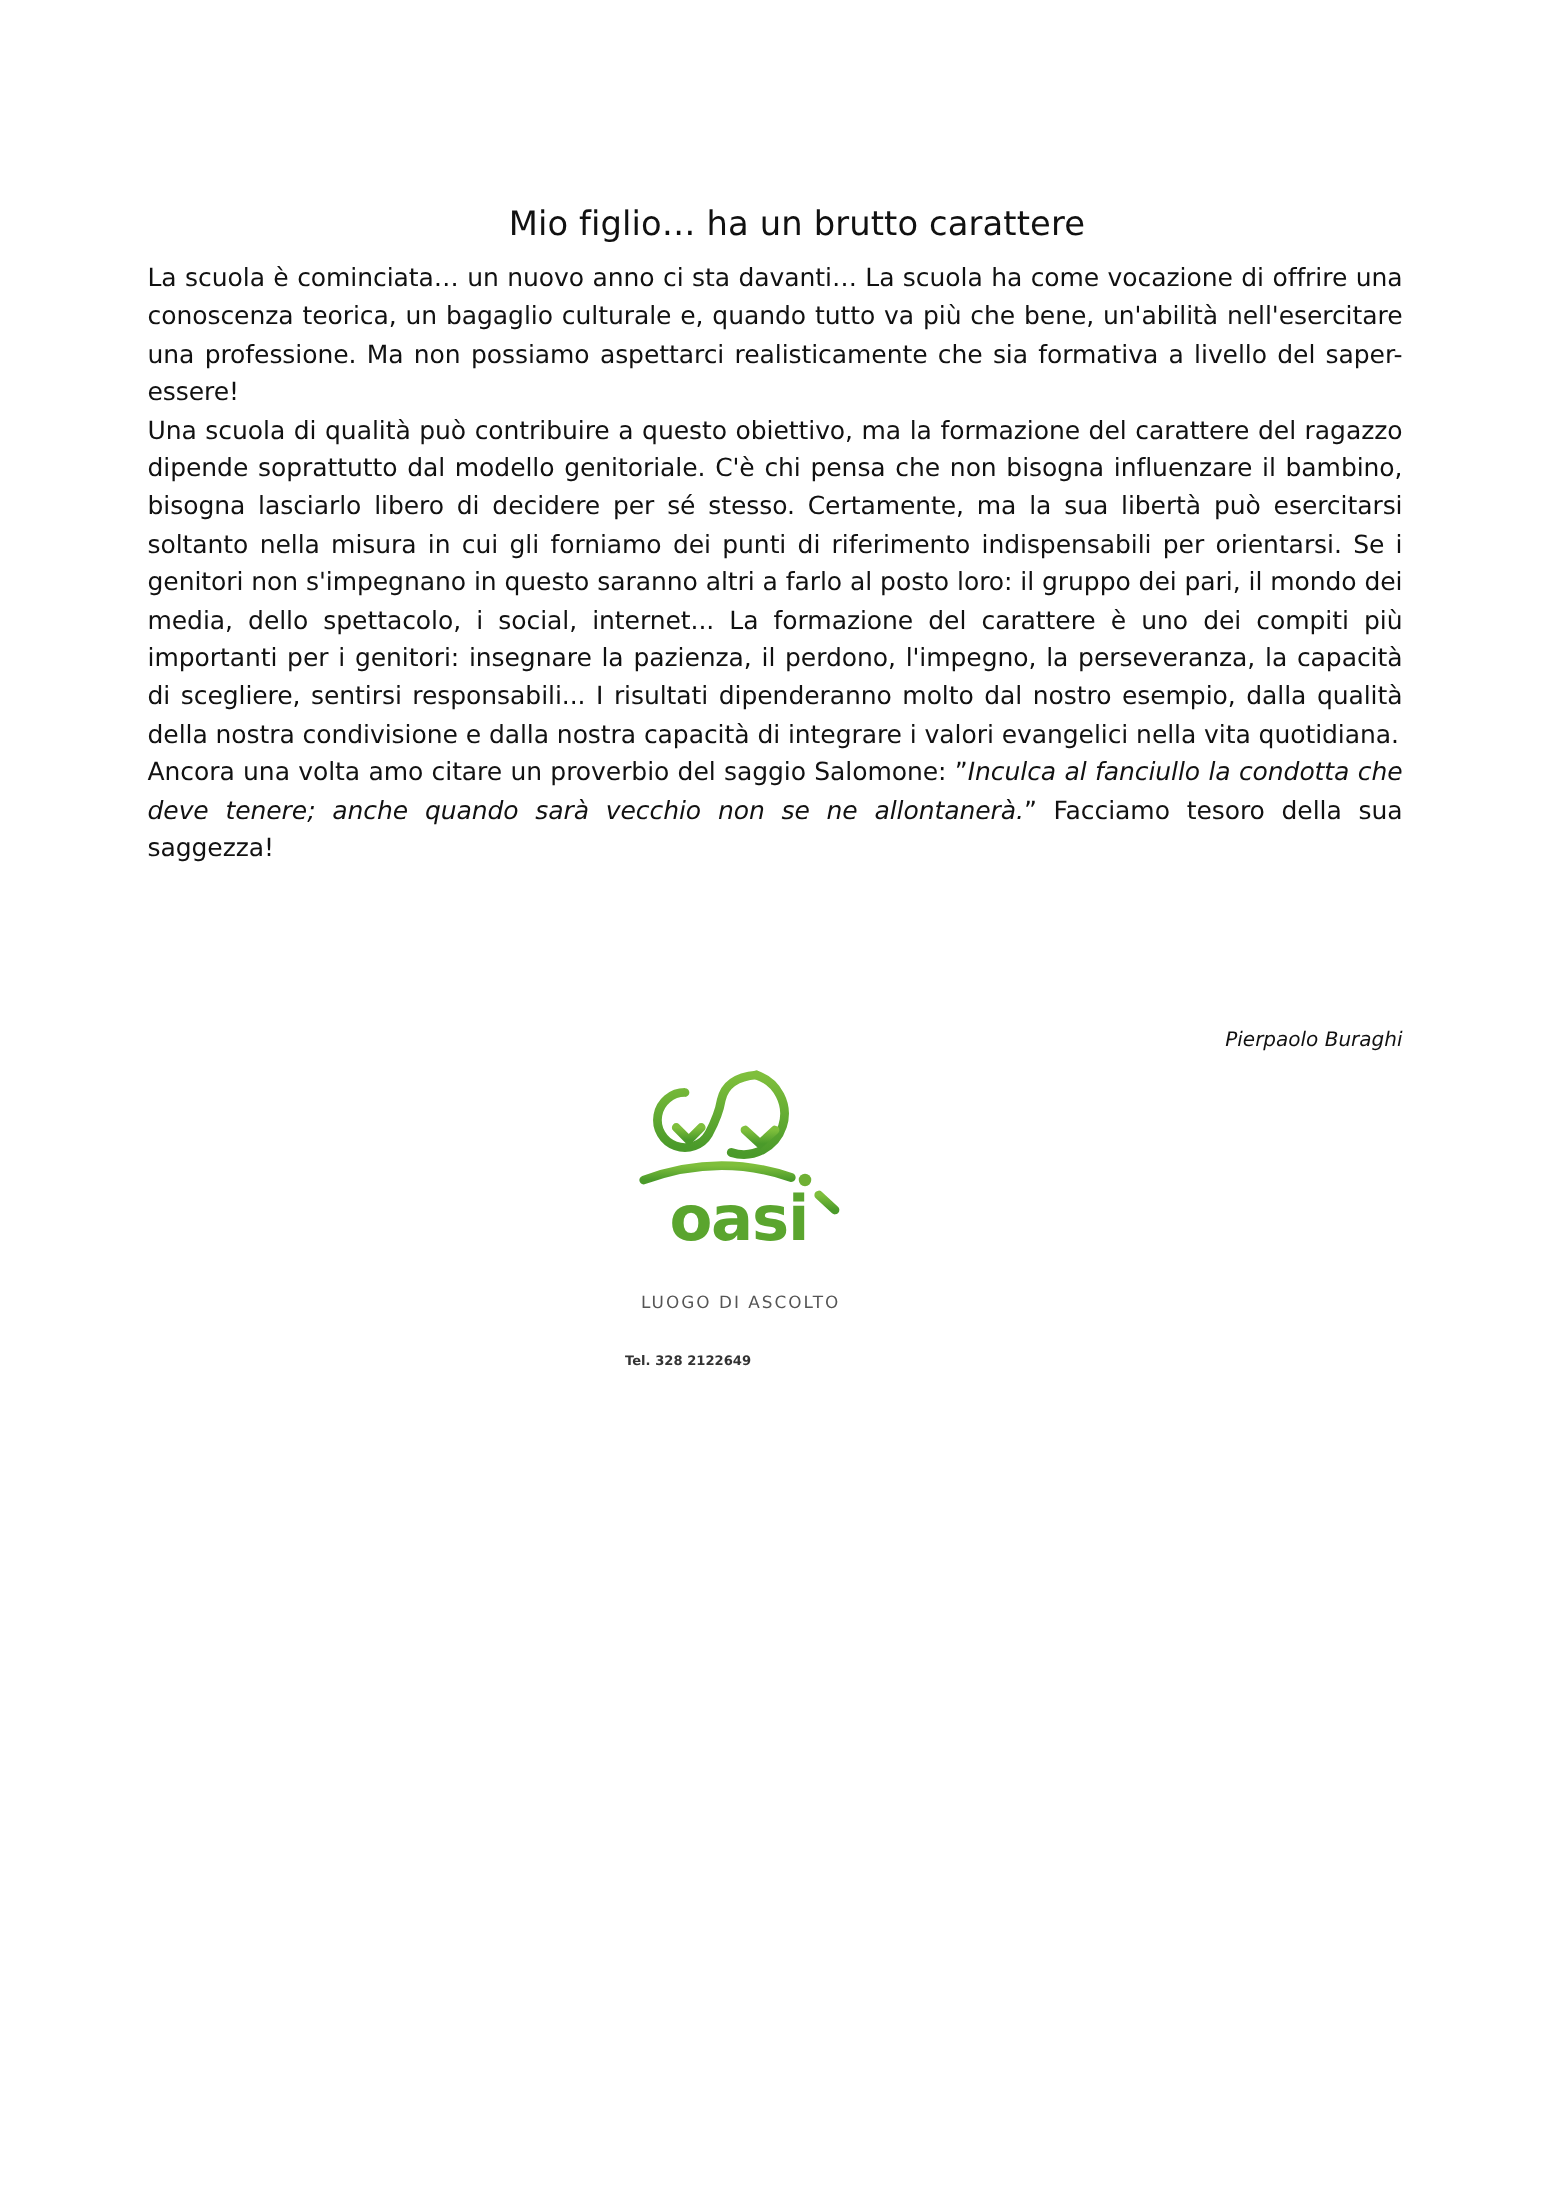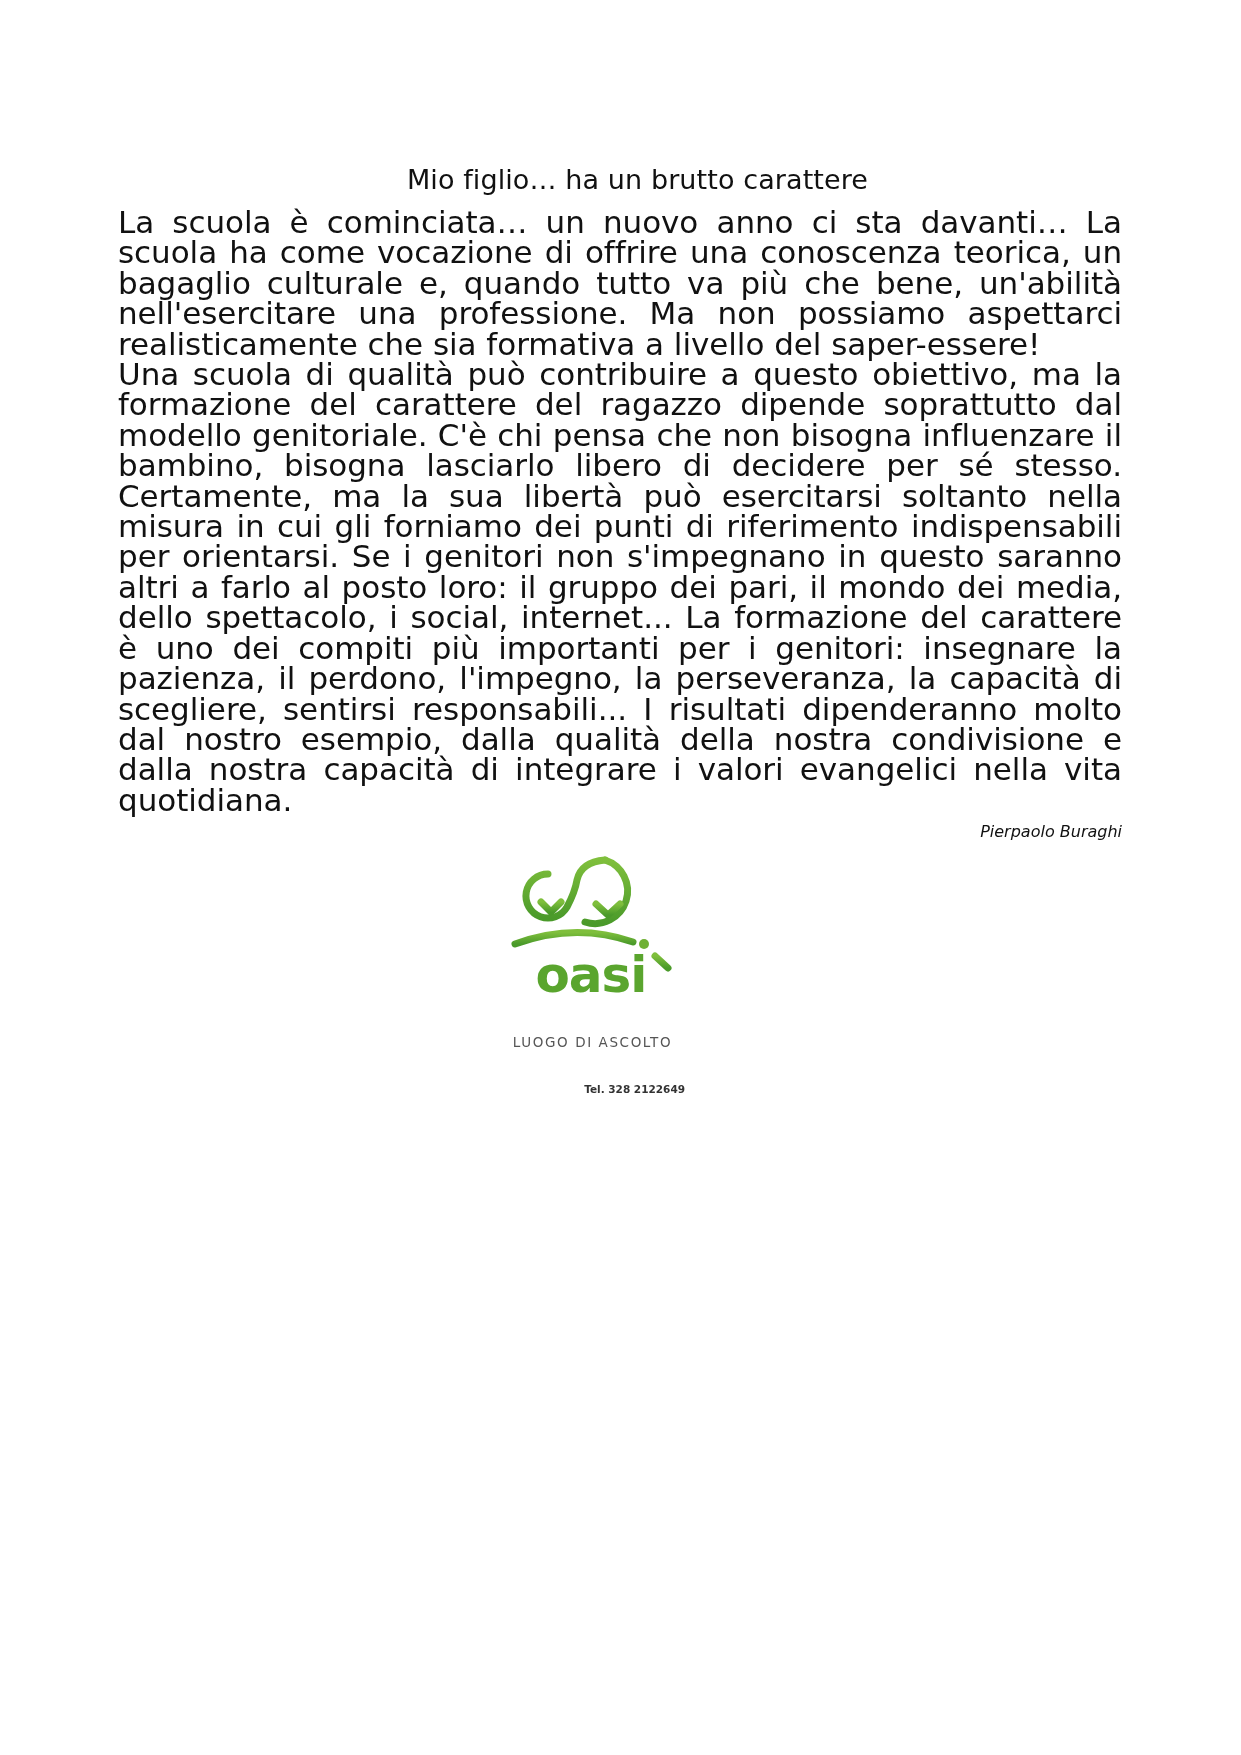--- a/index.html
+++ b/index.html
@@ -23,21 +23,21 @@
       text-align: center;
       font-size: 27px;
       line-height: 34px;
       letter-spacing: 0.1px;
     }
     .article-body {
       position: absolute;
       top: 207px;
       left: 118px;
       width: 1004px;
-      font-size: 31px;
+      font-size: 20px;
       line-height: 30.4px;
       text-align: justify;
       letter-spacing: -0.05px;
     }
     .article-body p {
       margin: 0;
     }
     .article-body em {
       font-style: italic;
     }
@@ -69,36 +69,37 @@
       text-align: center;
       font-size: 13.5px;
       letter-spacing: 1.6px;
       color: #555555;
     }
     .logo-phone {
       position: absolute;
       top: 1083px;
       left: 500px;
       width: 185px;
-      text-align: right;
+      text-align: left;
       font-size: 10.5px;
       font-weight: bold;
       color: #333333;
     }
   </style>
 </head>
 <body>
 
 <div>
 
   <h1 class="page-title" style="font-weight:normal;margin:17px;">Mio figlio… ha un brutto carattere</h1>
 
   <div class="article-body">
     <p>La scuola è cominciata… un nuovo anno ci sta davanti… La scuola ha come vocazione di offrire una conoscenza teorica, un bagaglio culturale e, quando tutto va più che bene, un'abilità nell'esercitare una professione. Ma non possiamo aspettarci realisticamente che sia formativa a livello del saper-essere!</p>
     <p>Una scuola di qualità può contribuire a questo obiettivo, ma la formazione del carattere del ragazzo dipende soprattutto dal modello genitoriale. C'è chi pensa che non bisogna influenzare il bambino, bisogna lasciarlo libero di decidere per sé stesso. Certamente, ma la sua libertà può esercitarsi soltanto nella misura in cui gli forniamo dei punti di riferimento indispensabili per orientarsi. Se i genitori non s'impegnano in questo saranno altri a farlo al posto loro: il gruppo dei pari, il mondo dei media, dello spettacolo, i social, internet... La formazione del carattere è uno dei compiti più importanti per i genitori: insegnare la pazienza, il perdono, l'impegno, la perseveranza, la capacità di scegliere, sentirsi responsabili... I risultati dipenderanno molto dal nostro esempio, dalla qualità della nostra condivisione e dalla nostra capacità di integrare i valori evangelici nella vita quotidiana.</p>
+    <p><span>Ancora una volta amo citare un proverbio del saggio Salomone: ”</span><em>Inculca al fanciullo la condotta che deve tenere; anche quando sarà vecchio non se ne allontanerà.</em><span>” Facciamo tesoro della sua saggezza!</span></p>
   </div>
 
   <div class="author">Pierpaolo Buraghi</div>
 
   <div class="logo">
     <svg width="175" height="150" viewBox="0 0 175 150">
       <defs>
         <linearGradient id="g1" x1="0" y1="0" x2="0" y2="1">
           <stop offset="0" stop-color="#7fbf3c"></stop>
           <stop offset="1" stop-color="#4a9a2a"></stop>

